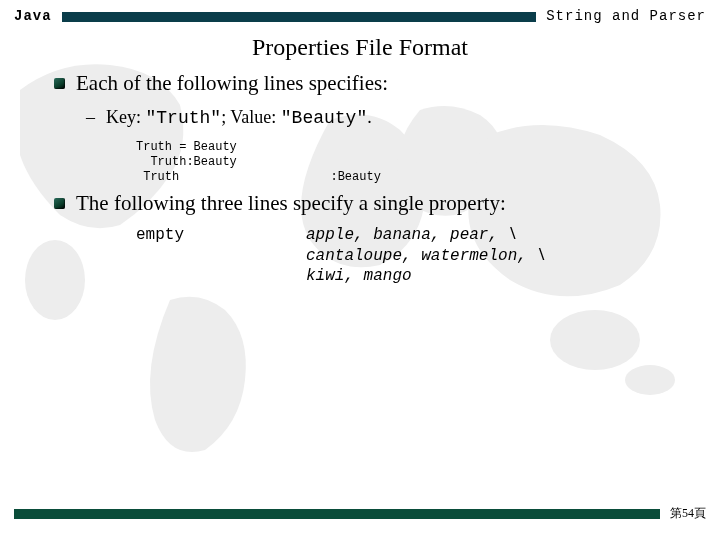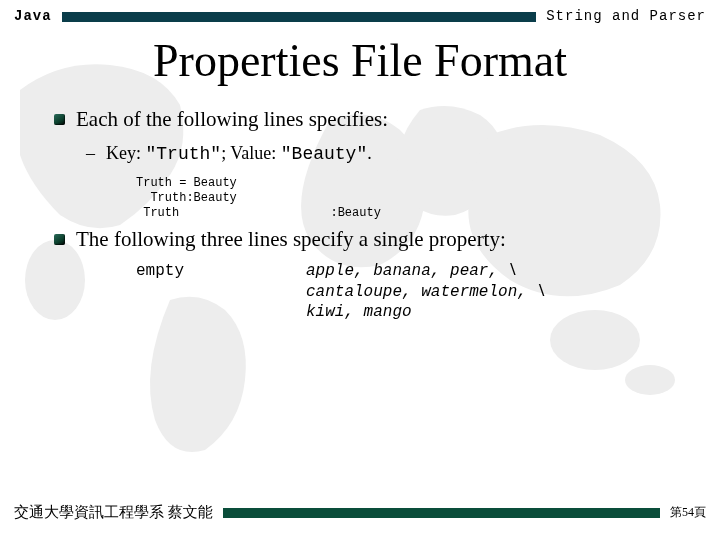--- a/index.html
+++ b/index.html
@@ -41,23 +41,23 @@
     margin-top: 1px;
   }
   .header-right {
     font-family: "Courier New", Courier, monospace;
     font-size: 14px;
     letter-spacing: 1px;
     margin-left: 10px;
   }
   .title {
     text-align: center;
-    font-size: 46px;
+    font-size: 24px;
     margin-top: 10px;
-    margin-bottom: 18px;
+    margin-bottom: 8px;
   }
   ul.top {
     list-style: none;
     margin: 2px;
     padding: 0 42px 0 74px;
   }
   ul.top > li {
     position: relative;
     font-size: 21px;
     line-height: 1.4;
@@ -182,16 +182,15 @@
 cantaloupe, watermelon, \
 kiwi, mango</div>
       </div>
     </li>
 
   </ul>
 
 </div>
 
 <div class="footer">
-  <div class="footer-left">交通大學資訊工程學系 蔡文能</div>
   <div class="footer-bar"></div>
   <div class="footer-right">第54頁</div>
 </div>
 
 </body></html>

